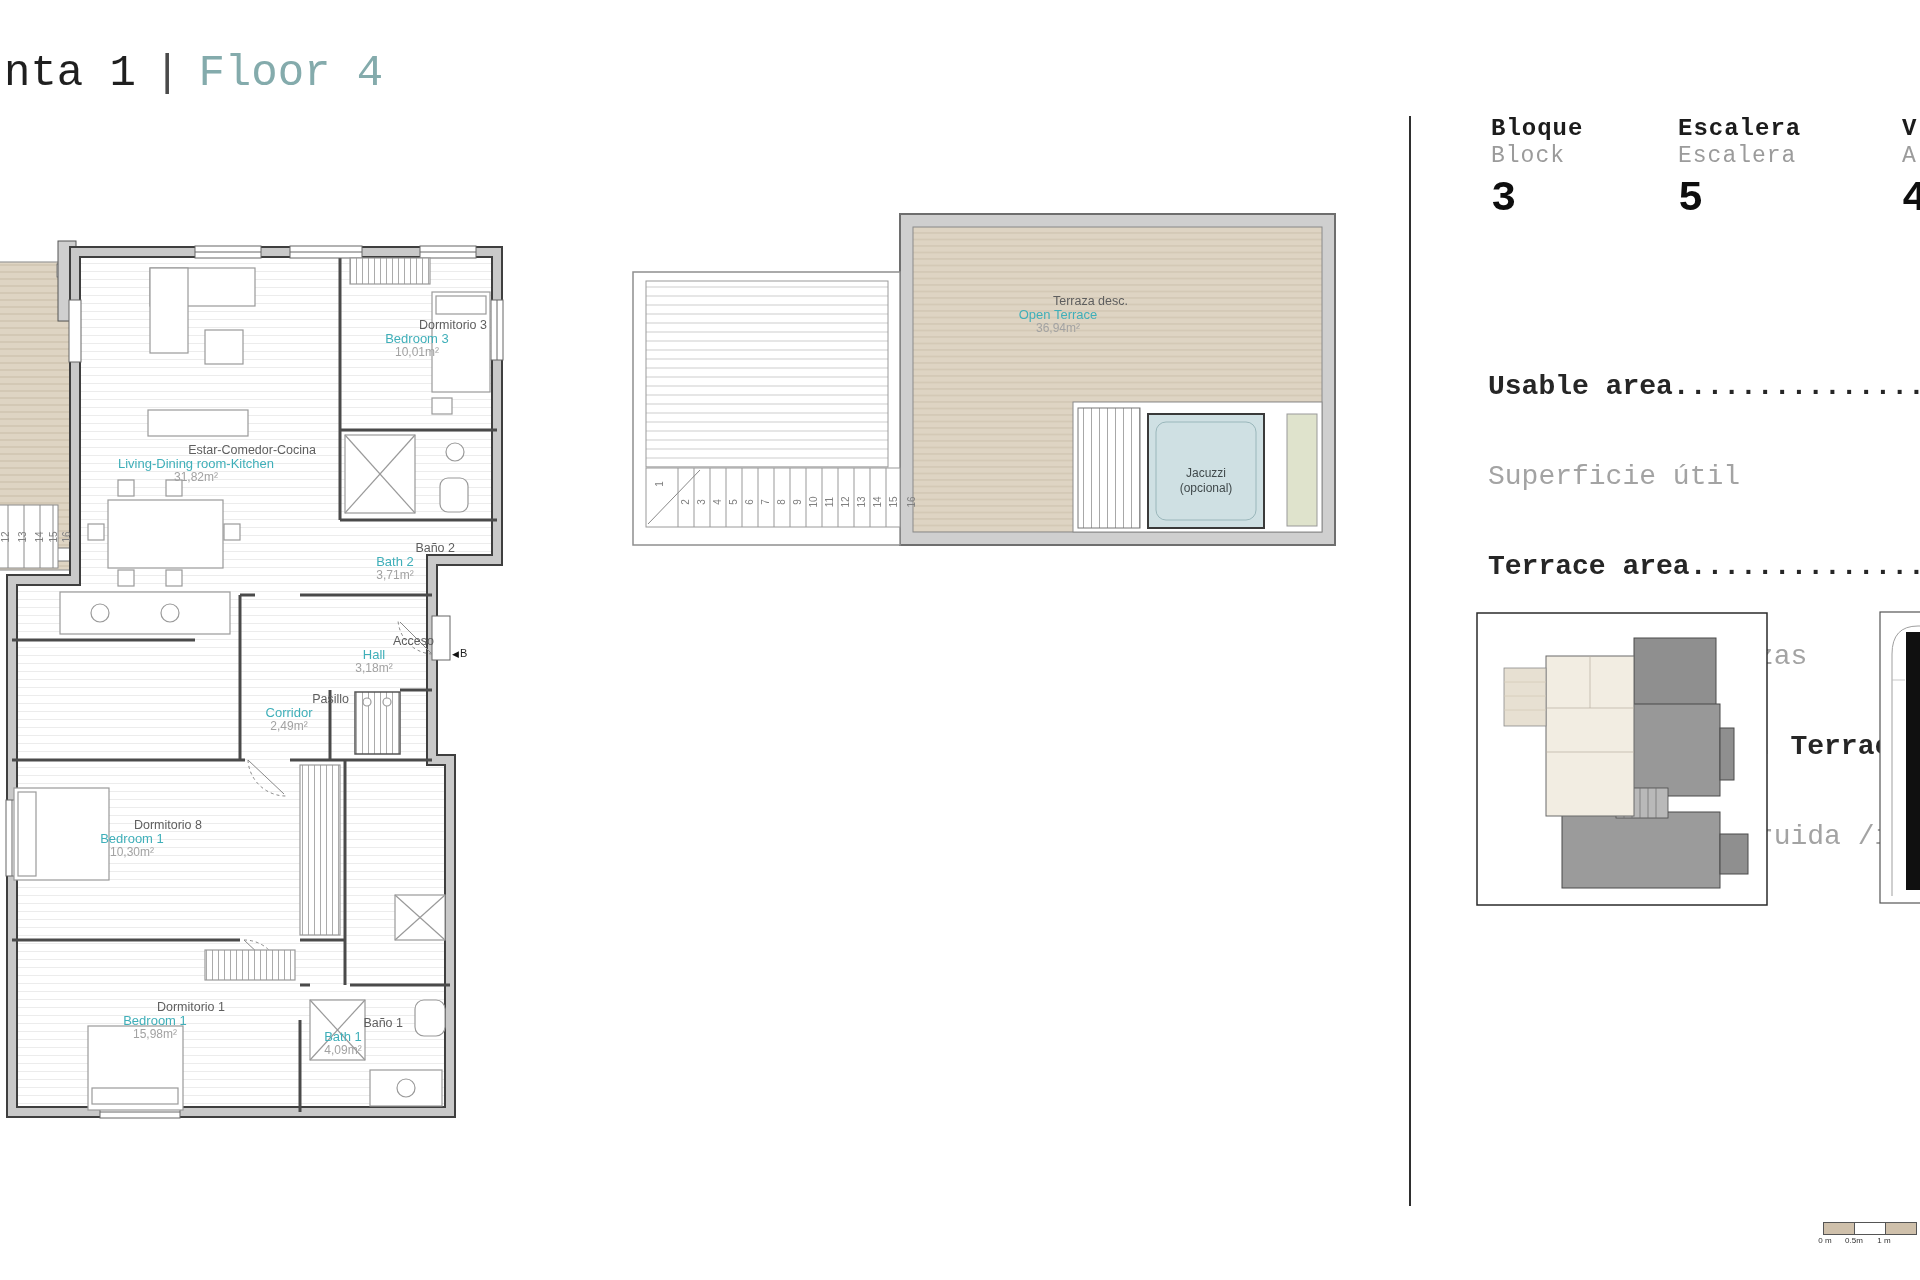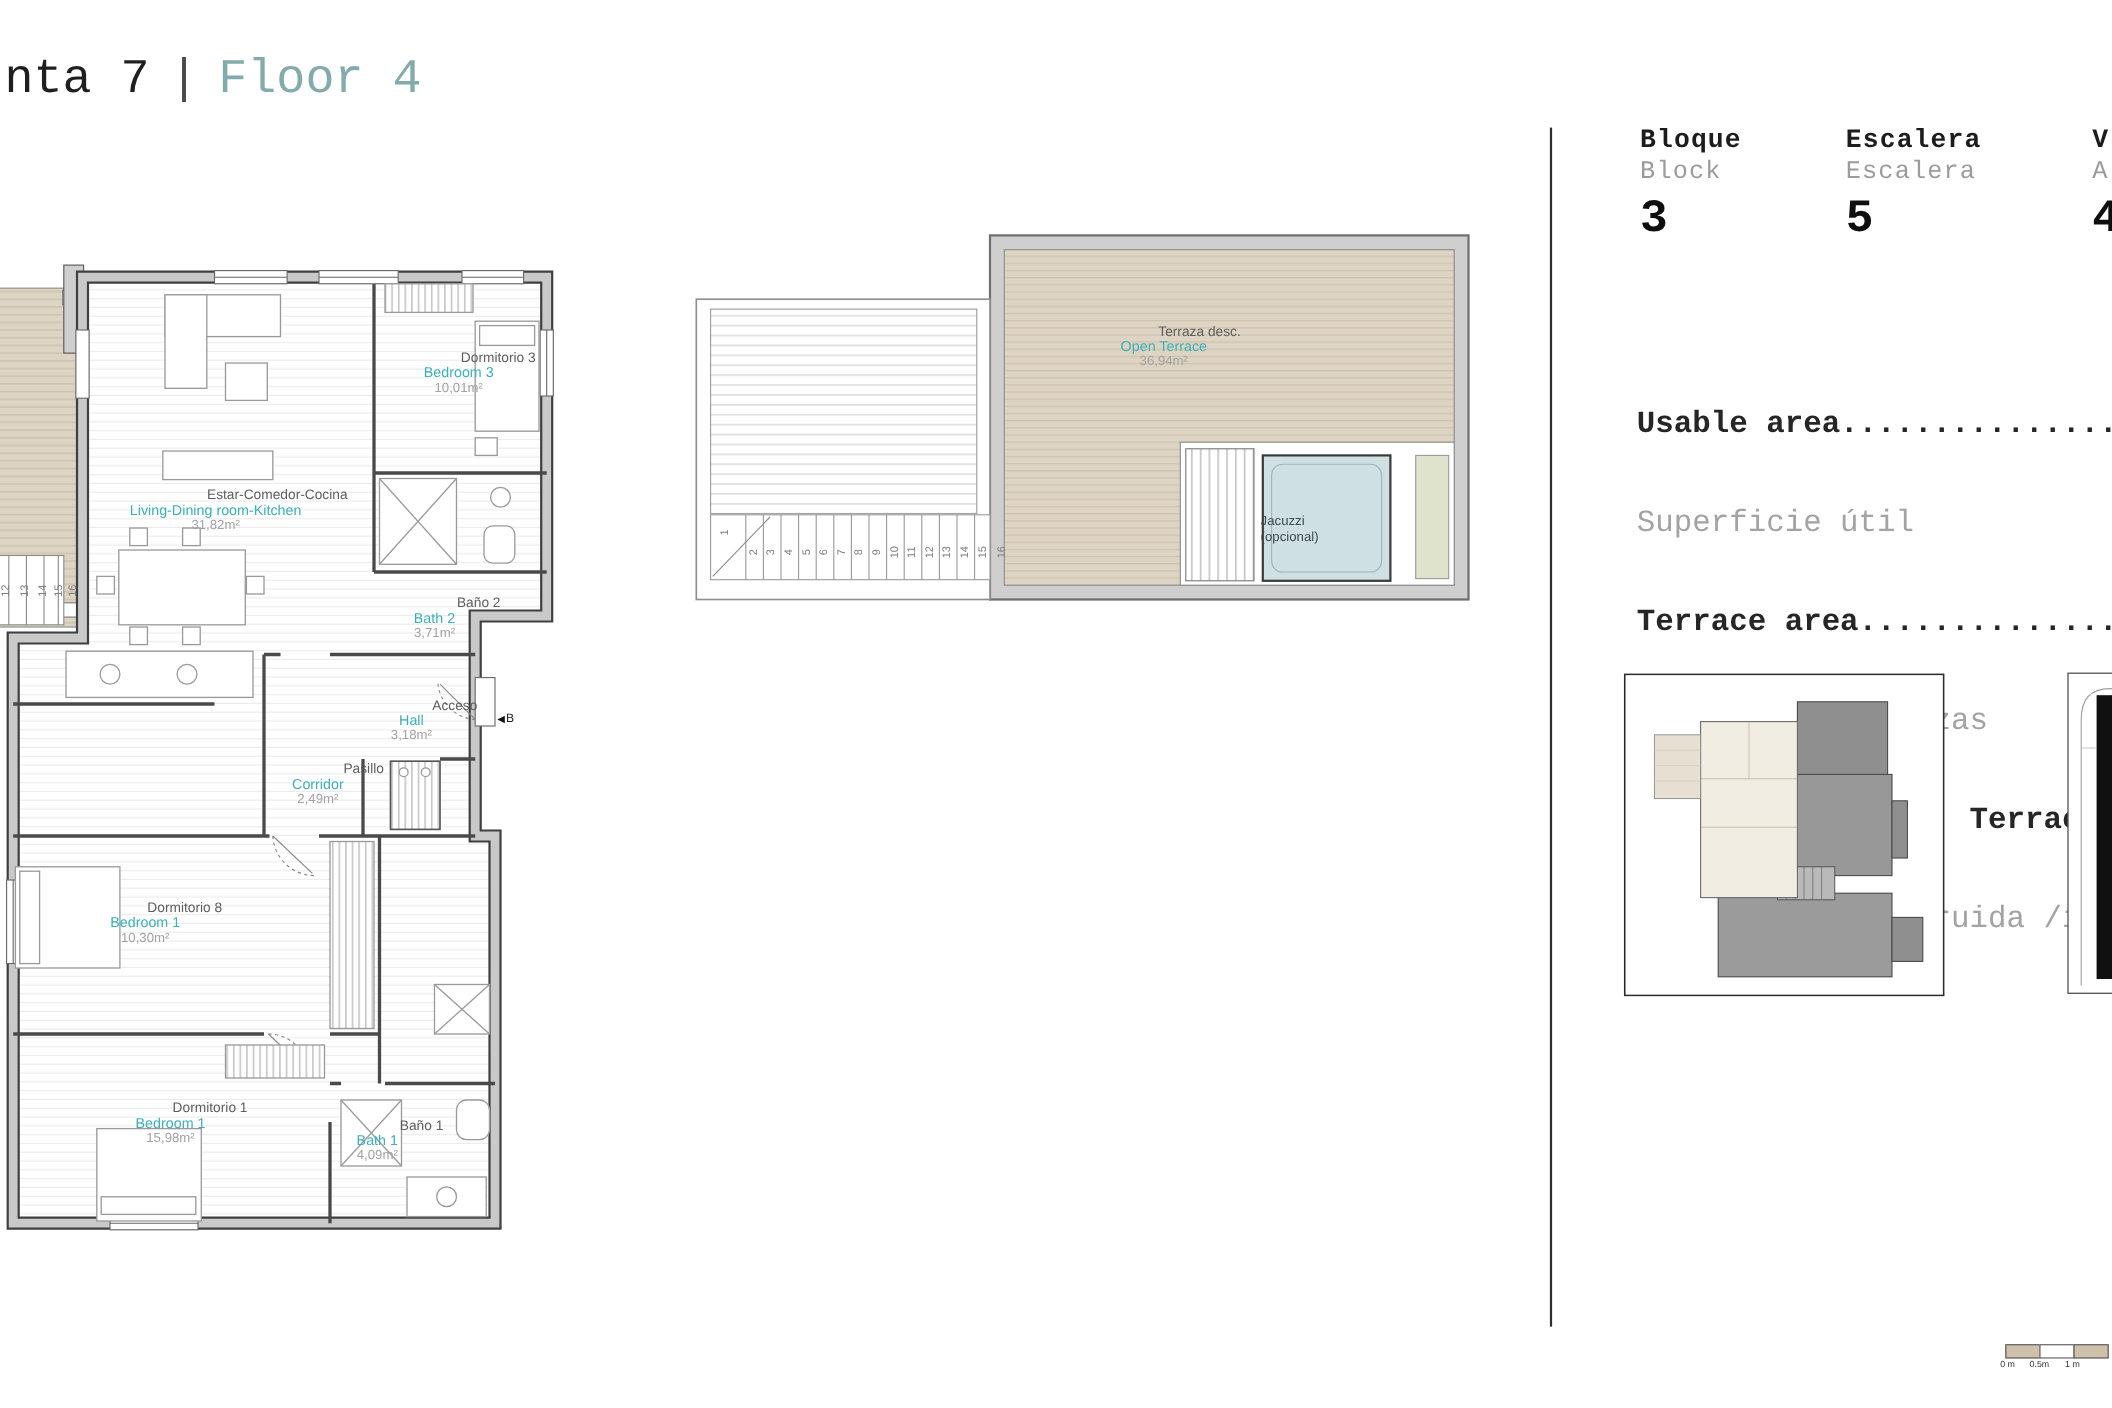--- a/index.html
+++ b/index.html
@@ -29,21 +29,21 @@
          font-family:"Liberation Mono","DejaVu Sans Mono",monospace;font-size:28px;line-height:30px;white-space:pre;}
   .areas .a-en{color:#262626;font-weight:bold;}
   .areas .a-es{color:#a3a3a3;}
 
   
   .rlabel{position:absolute;display:flex;flex-direction:column;text-align:center;pointer-events:none;}
   .l-es{font-size:12.5px;line-height:14px;color:#5e5e5e;text-align:right;}
   .l-en{font-size:13px;line-height:14px;color:#3fafb9;}
   .l-ar{font-size:12px;line-height:13px;color:#a2a2a2;}
 
-  .jlabel{position:absolute;display:flex;flex-direction:column;}
+  .jlabel{position:absolute;display:flex;flex-direction:column;text-align:center;}
   .jlabel span{font-size:12px;line-height:15px;color:#414a4c;}
 
   
   .stair-num{position:absolute;width:20px;text-align:center;font-size:10px;line-height:12px;
              color:#7f7f7f;transform:rotate(-90deg);}
 
   
   .entry{position:absolute;font-size:11px;color:#222;white-space:nowrap;}
   .entry .tri{font-size:9px;margin-right:1px;color:#111;}
 
@@ -55,21 +55,21 @@
   .sclabel{position:absolute;top:1236px;font-size:8px;color:#333;width:26px;text-align:center;}
 
   svg{position:absolute;display:block;}
 </style>
 </head>
 <body>
 
 <div class="page">
 
   <div class="title title-left">
-    <span>nta 7</span><span class="sep">|</span><span class="alt">Floor 4</span>
+    <span>nta 1</span><span class="sep">|</span><span class="alt">Floor 4</span>
   </div>
 
   <svg style="left:0;top:240px" width="515" height="885" viewBox="0 240 515 885">
     <defs>
       <pattern id="fpFloor" width="8" height="8" patternUnits="userSpaceOnUse">
         <rect width="8" height="8" fill="#ffffff"></rect>
           <line x1="0" y1="7.5" x2="8" y2="7.5" stroke="#ececec" stroke-width="1"></line>
       </pattern>
       <pattern id="deckA" width="10" height="7" patternUnits="userSpaceOnUse">
         <rect width="10" height="7" fill="#ded4c3"></rect>

